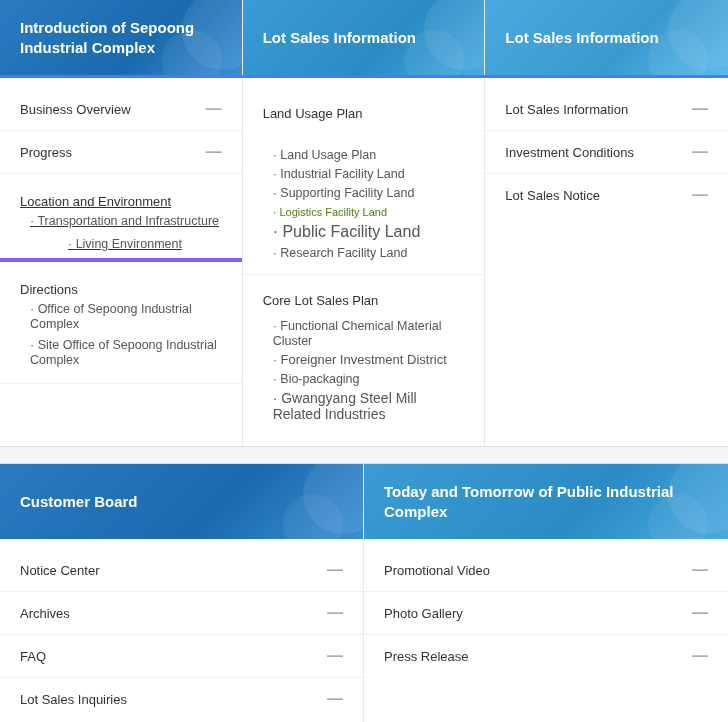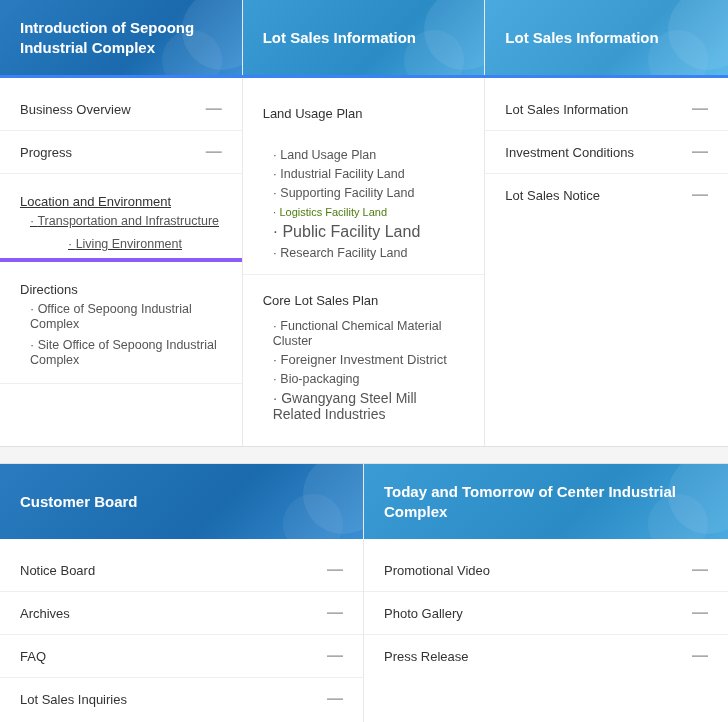--- a/index.html
+++ b/index.html
@@ -190,29 +190,29 @@
 
 <div style="height: 18px; background: #f5f5f5; border-top: 1px solid #e0e0e0; border-bottom: 1px solid #e0e0e0;"></div>
 
 <div class="grid-2">
 
   <div class="header-cell blue-dark col-border-right">
     <span class="header-text">Customer Board</span>
   </div>
 
   <div class="header-cell blue-mid">
-    <span class="header-text">Today and Tomorrow of Center Industrial Complex</span>
+    <span class="header-text">Today and Tomorrow of Public Industrial Complex</span>
   </div>
 </div>
 
 <div class="grid-2">
 
   <div class="menu-section col-border-right">
     <div class="menu-item">
-      <span>Notice Board</span>
+      <span>Notice Center</span>
       <span class="dash">—</span>
     </div>
     <div class="menu-item">
       <span>Archives</span>
       <span class="dash">—</span>
     </div>
     <div class="menu-item">
       <span>FAQ</span>
       <span class="dash">—</span>
     </div>

